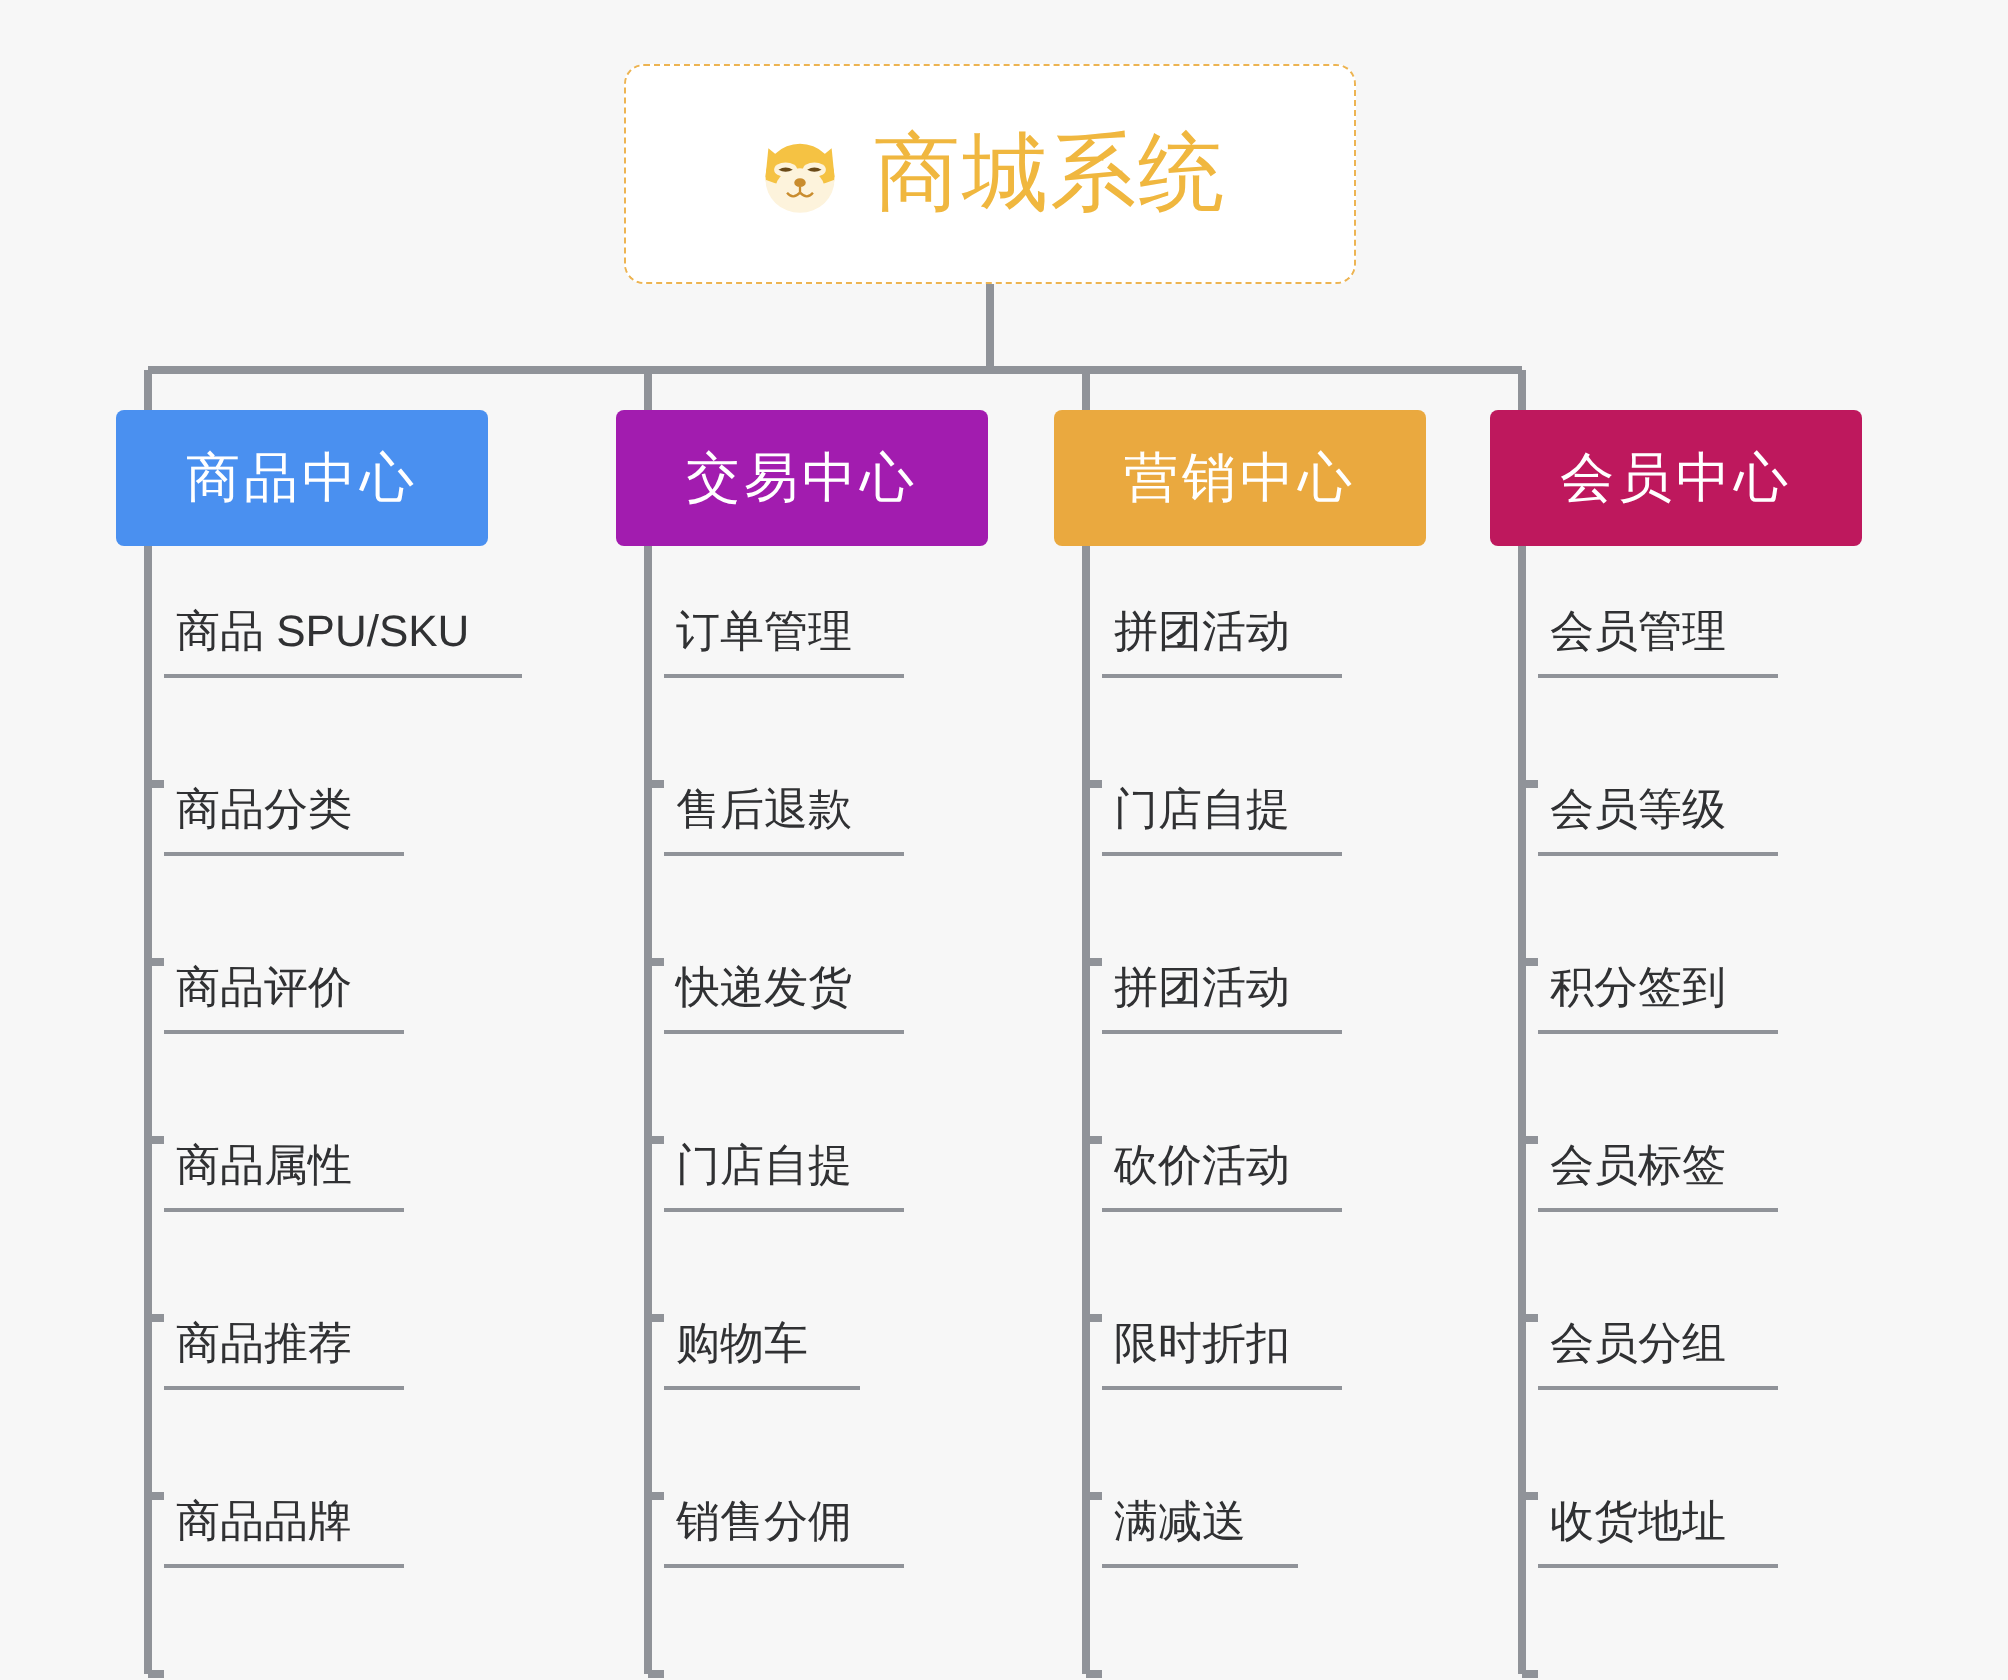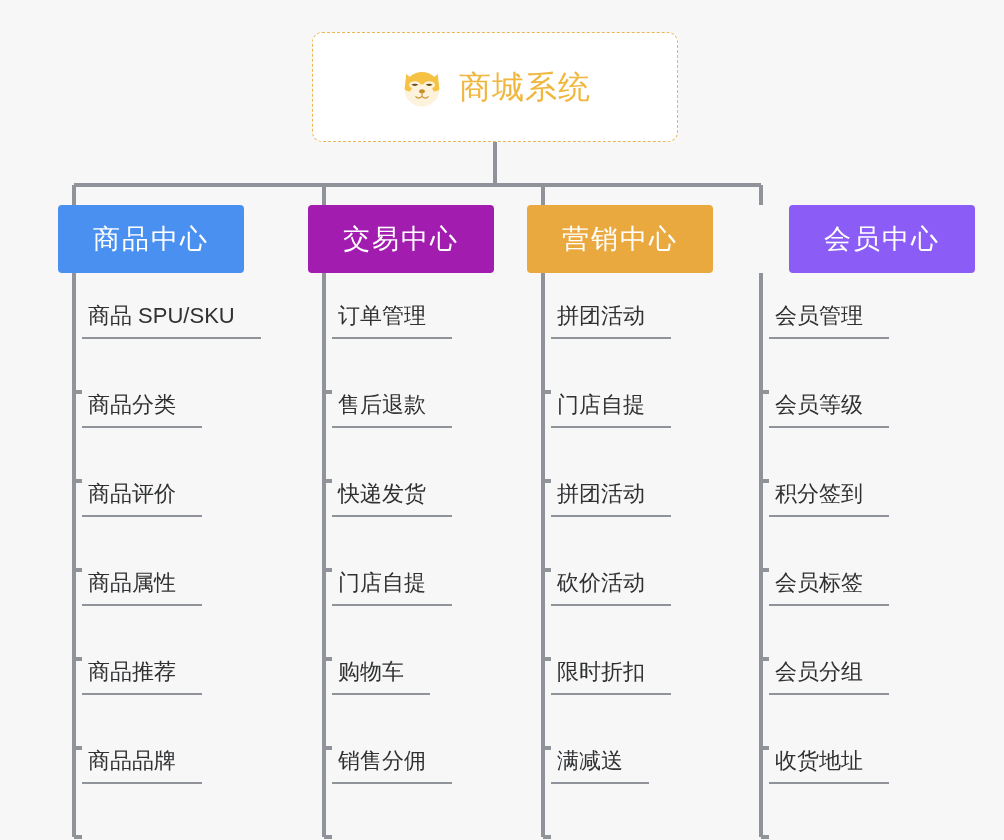--- a/index.html
+++ b/index.html
@@ -37,21 +37,21 @@
     justify-content: center;
     gap: 14px;
   }
   .root-icon {
     width: 46px;
     height: 46px;
     position: relative;
     flex: 0 0 auto;
   }
   .root-title {
-    font-size: 32px;
+    font-size: 43px;
     color: #f0b73f;
     letter-spacing: 1px;
     line-height: 1;
     white-space: nowrap;
   }
 
   
   .connector-svg {
     position: absolute;
     left: 0;
@@ -245,21 +245,21 @@
           </div>
           <div class="leaf">
             <span class="leaf-label">限时折扣</span>
           </div>
           <div class="leaf">
             <span class="leaf-label">满减送</span>
           </div>
         </div>
       </div>
       <div class="branch" style="left: 745px; width: 186px;">
-        <div class="branch-header" style="background: #8b5cf6; width: 186px; margin-left: 44px;">
+        <div class="branch-header" style="background: #be185d; width: 186px;">
           <span>会员中心</span>
         </div>
         <div class="leaf-list">
           <div class="leaf">
             <span class="leaf-label">会员管理</span>
           </div>
           <div class="leaf">
             <span class="leaf-label">会员等级</span>
           </div>
           <div class="leaf">

